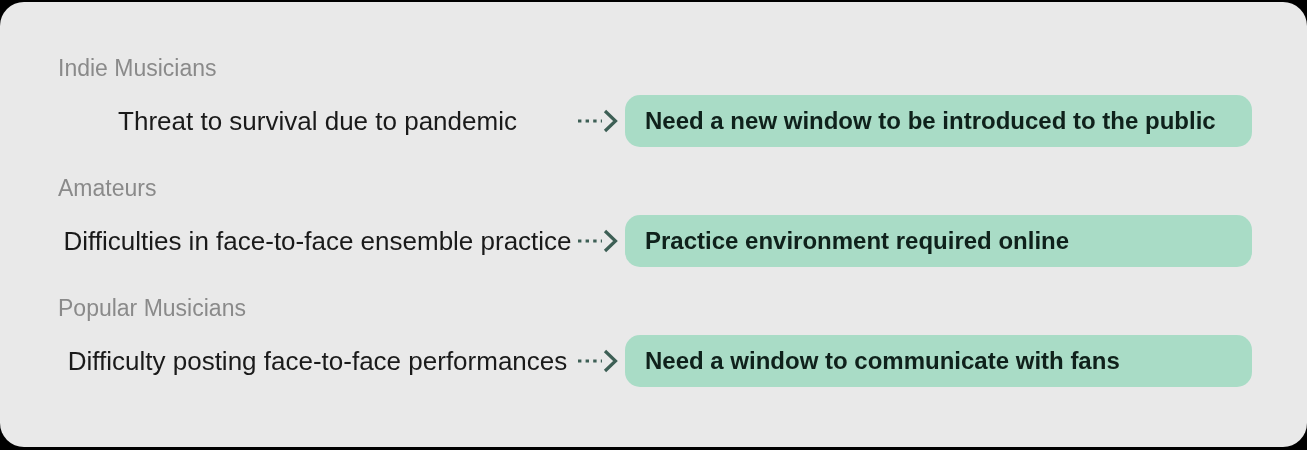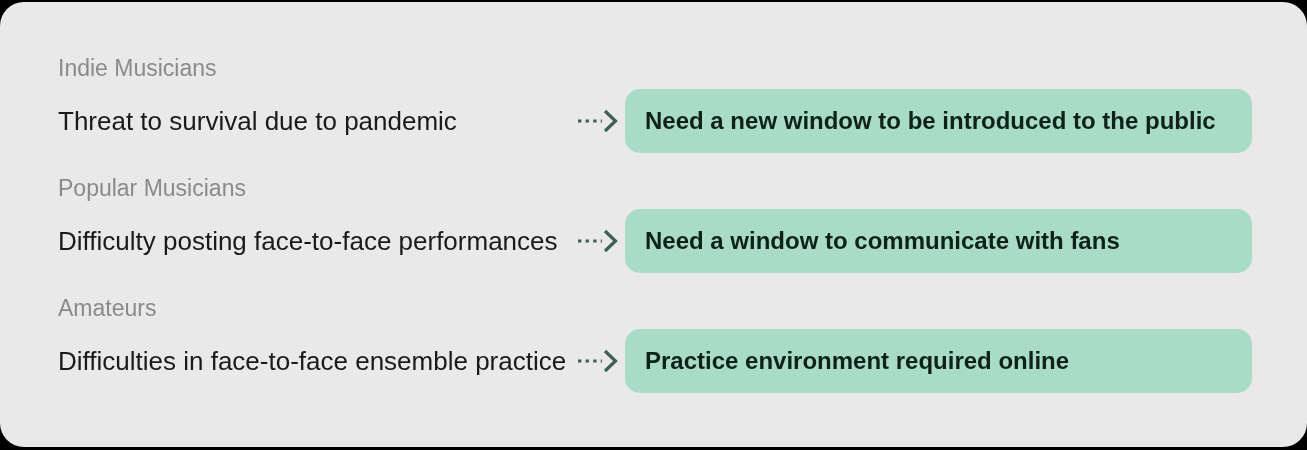--- a/index.html
+++ b/index.html
@@ -27,20 +27,21 @@
     height: 64px;
     margin: 0 0 56px 0;
     display: flex;
     align-items: center;
     padding-left: 58px;
   }
   .left {
     position: relative;
     width: 519px;
     flex: 0 0 519px;
+    text-align: center;
   }
   .group-label {
     position: absolute;
     left: 0;
     top: -50px;
     font-size: 23px;
     line-height: 1;
     color: var(--label-color, #8a8a8a);
     white-space: nowrap;
   }
@@ -53,21 +54,21 @@
   .arrow {
     flex: 0 0 42px;
     width: 42px;
     height: 26px;
     margin-right: 6px;
     color: var(--arrow-color, #3d5f55);
   }
   .need-box {
     flex: 0 0 627px;
     width: 627px;
-    height: 64px;
+    height: 52px;
     box-sizing: border-box;
     background: var(--box-bg, #a9dcc6);
     border-radius: 15px;
     display: flex;
     align-items: center;
     padding: 12px 20px;
   }
   .need-text {
     font-size: 24px;
     font-weight: bold;
@@ -89,39 +90,39 @@
       <line x1="1" y1="13" x2="25" y2="13" stroke="currentColor" stroke-width="3.2" stroke-dasharray="3.4 4.2"></line>
       <path d="M28 3 L38.5 13 L28 23" fill="none" stroke="currentColor" stroke-width="3.2"></path>
     </svg>
     <div class="need-box">
       <span class="need-text">Need a new window to be introduced to the public</span>
     </div>
   </div>
 
   <div class="row">
     <div class="left">
+      <div class="group-label">Amateurs</div>
+      <div class="problem">Difficulties in face-to-face ensemble practice</div>
+    </div>
+    <svg class="arrow" viewBox="0 0 42 26" aria-hidden="true">
+      <line x1="1" y1="13" x2="25" y2="13" stroke="currentColor" stroke-width="3.2" stroke-dasharray="3.4 4.2"></line>
+      <path d="M28 3 L38.5 13 L28 23" fill="none" stroke="currentColor" stroke-width="3.2"></path>
+    </svg>
+    <div class="need-box">
+      <span class="need-text">Practice environment required online</span>
+    </div>
+  </div>
+
+  <div class="row">
+    <div class="left">
       <div class="group-label">Popular Musicians</div>
       <div class="problem">Difficulty posting face-to-face performances</div>
     </div>
     <svg class="arrow" viewBox="0 0 42 26" aria-hidden="true">
       <line x1="1" y1="13" x2="25" y2="13" stroke="currentColor" stroke-width="3.2" stroke-dasharray="3.4 4.2"></line>
       <path d="M28 3 L38.5 13 L28 23" fill="none" stroke="currentColor" stroke-width="3.2"></path>
     </svg>
     <div class="need-box">
       <span class="need-text">Need a window to communicate with fans</span>
     </div>
   </div>
 
-  <div class="row">
-    <div class="left">
-      <div class="group-label">Amateurs</div>
-      <div class="problem">Difficulties in face-to-face ensemble practice</div>
-    </div>
-    <svg class="arrow" viewBox="0 0 42 26" aria-hidden="true">
-      <line x1="1" y1="13" x2="25" y2="13" stroke="currentColor" stroke-width="3.2" stroke-dasharray="3.4 4.2"></line>
-      <path d="M28 3 L38.5 13 L28 23" fill="none" stroke="currentColor" stroke-width="3.2"></path>
-    </svg>
-    <div class="need-box">
-      <span class="need-text">Practice environment required online</span>
-    </div>
-  </div>
-
 </div>
 
 </body></html>

